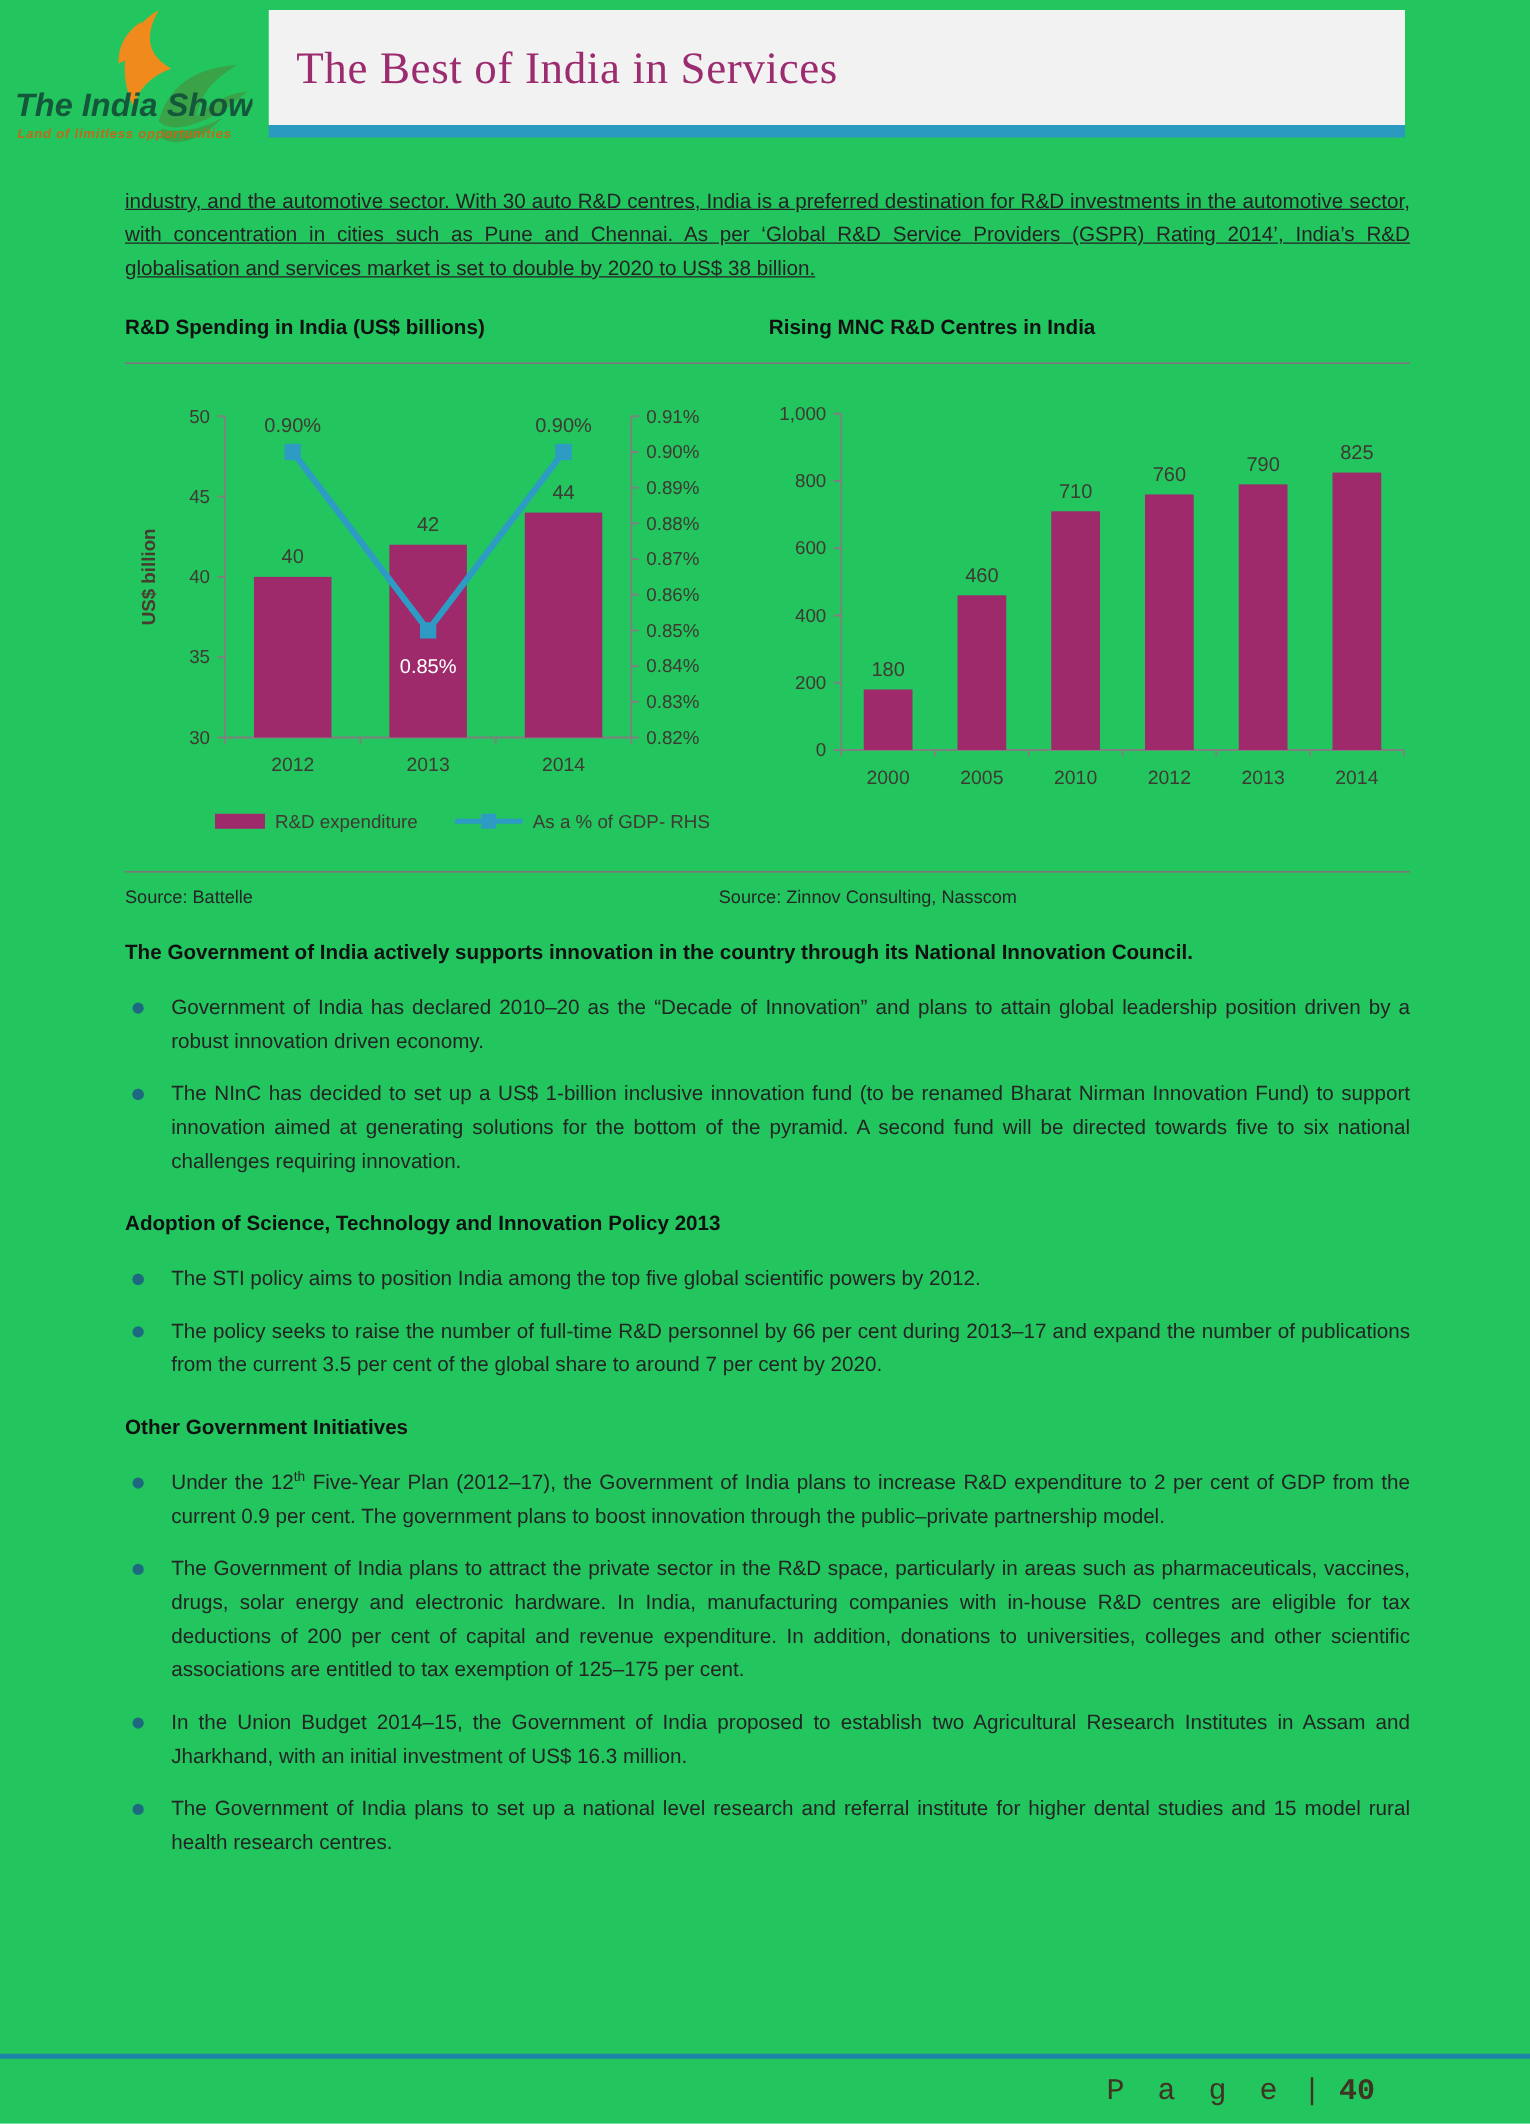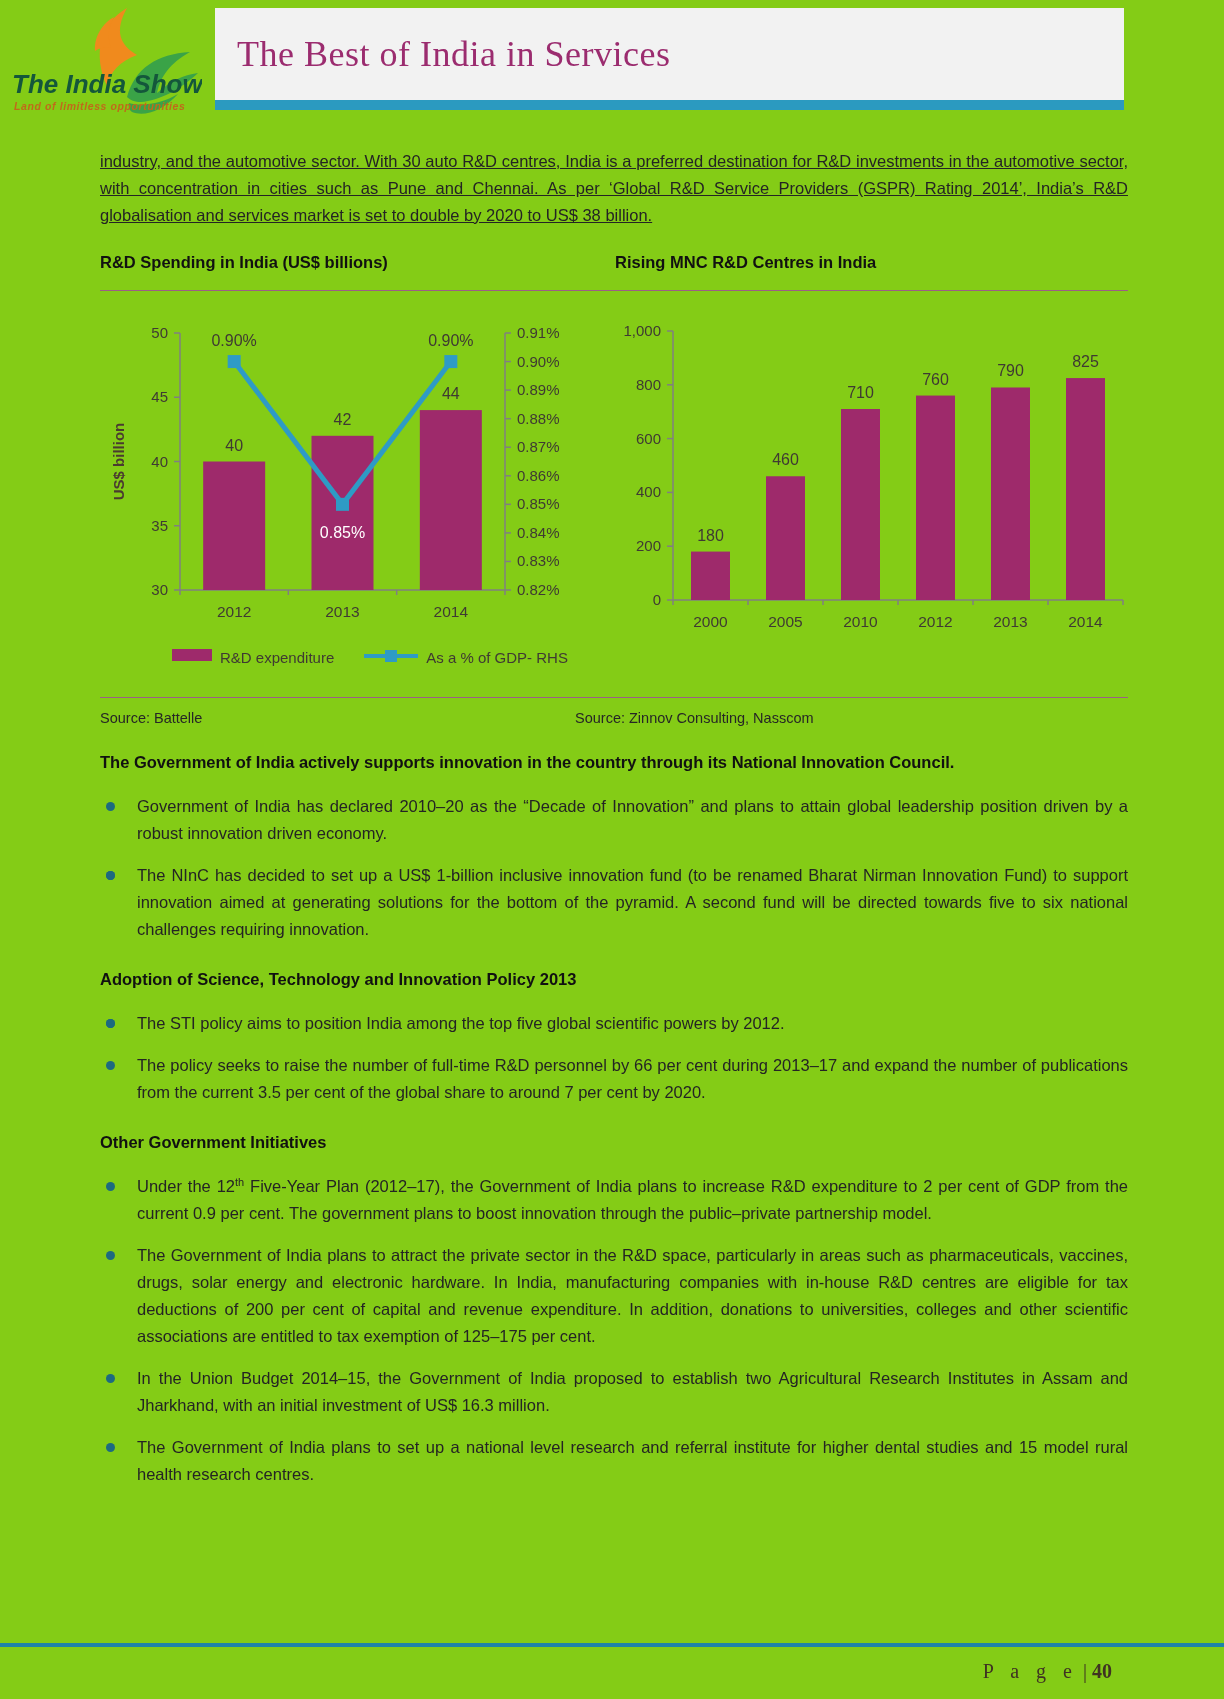--- a/index.html
+++ b/index.html
@@ -1,19 +1,19 @@
 <!DOCTYPE html>
 <html><head>
 <meta charset="utf-8">
 <style>
   html,body{margin:0;padding:0;background:#ffffff;}
   .page{
     position:relative;
     width:1224px;height:1699px;
-    background:#84cc16;
+    background:#22c55e;
     font-family:"Liberation Sans", sans-serif;
     color:#1f1f1f;
     overflow:hidden;
   }
   
   .logo{position:absolute;left:10px;top:4px;width:192px;height:118px;}
   .title-band{
     position:absolute;left:215px;top:8px;width:909px;height:92px;
     background:#f2f2f2;display:flex;align-items:center;
   }
@@ -29,38 +29,38 @@
   .chart-titles{display:flex;margin-top:24px;font-weight:bold;font-size:16.5px;color:#111;}
   .ct1{width:515px;}
   .ct2{flex:1;}
   .rule{border:none;border-top:1px solid #9c5e86;margin:0;}
   .rule-top{margin-top:18px;}
   .rule-bottom{margin-top:28px;}
   .charts-row{display:flex;margin-top:4px;height:344px;}
   .charts-row svg{display:block;}
   svg text{font-family:"Liberation Sans", sans-serif;}
   .legend{display:flex;align-items:center;gap:30px;margin:6px 0 0 72px;height:24px;}
-  .legend .item{display:flex;align-items:flex-start;gap:8px;font-size:15px;color:#3f3a33;}
+  .legend .item{display:flex;align-items:center;gap:8px;font-size:15px;color:#3f3a33;}
   .sw-bar{width:40px;height:12px;background:#9e2a6b;}
   .sw-line{position:relative;width:54px;height:14px;}
   .sw-line .ln{position:absolute;left:0;top:5px;width:54px;height:4px;background:#2e9bc5;}
   .sw-line .sq{position:absolute;left:21px;top:1px;width:12px;height:12px;background:#2e9bc5;}
   .sources{display:flex;margin-top:12px;font-size:14.5px;color:#262626;}
   .src1{width:475px;}
   
   .sec-heading{font-weight:bold;font-size:16.5px;color:#111;margin:24px 0 18px 0;line-height:25px;}
   .bullet{position:relative;padding-left:37px;margin:0 0 15px 0;text-align:justify;
           font-size:16.5px;line-height:27px;color:#242424;}
   .marker{position:absolute;left:6px;top:9px;width:9px;height:9px;border-radius:50%;background:#1d6a80;}
   sup{font-size:11px;line-height:0;}
   
   .footer-line{position:absolute;left:0;top:1643px;width:1224px;height:4px;background:#1e84a8;}
   .page-num{
-    position:absolute;top:1660px;right:112px;
-    font-family:Liberation Serif, serif;font-size:20px;color:#3f3322;
+    position:absolute;top:1660px;right:124px;
+    font-family:Liberation Mono, monospace;font-size:24px;color:#3f3322;
   }
   .page-num .lbl{letter-spacing:6px;}
   .page-num .num{font-weight:bold;}
 </style>
 </head>
 <body>
 
 <div class="page">
 
   <div class="logo">

